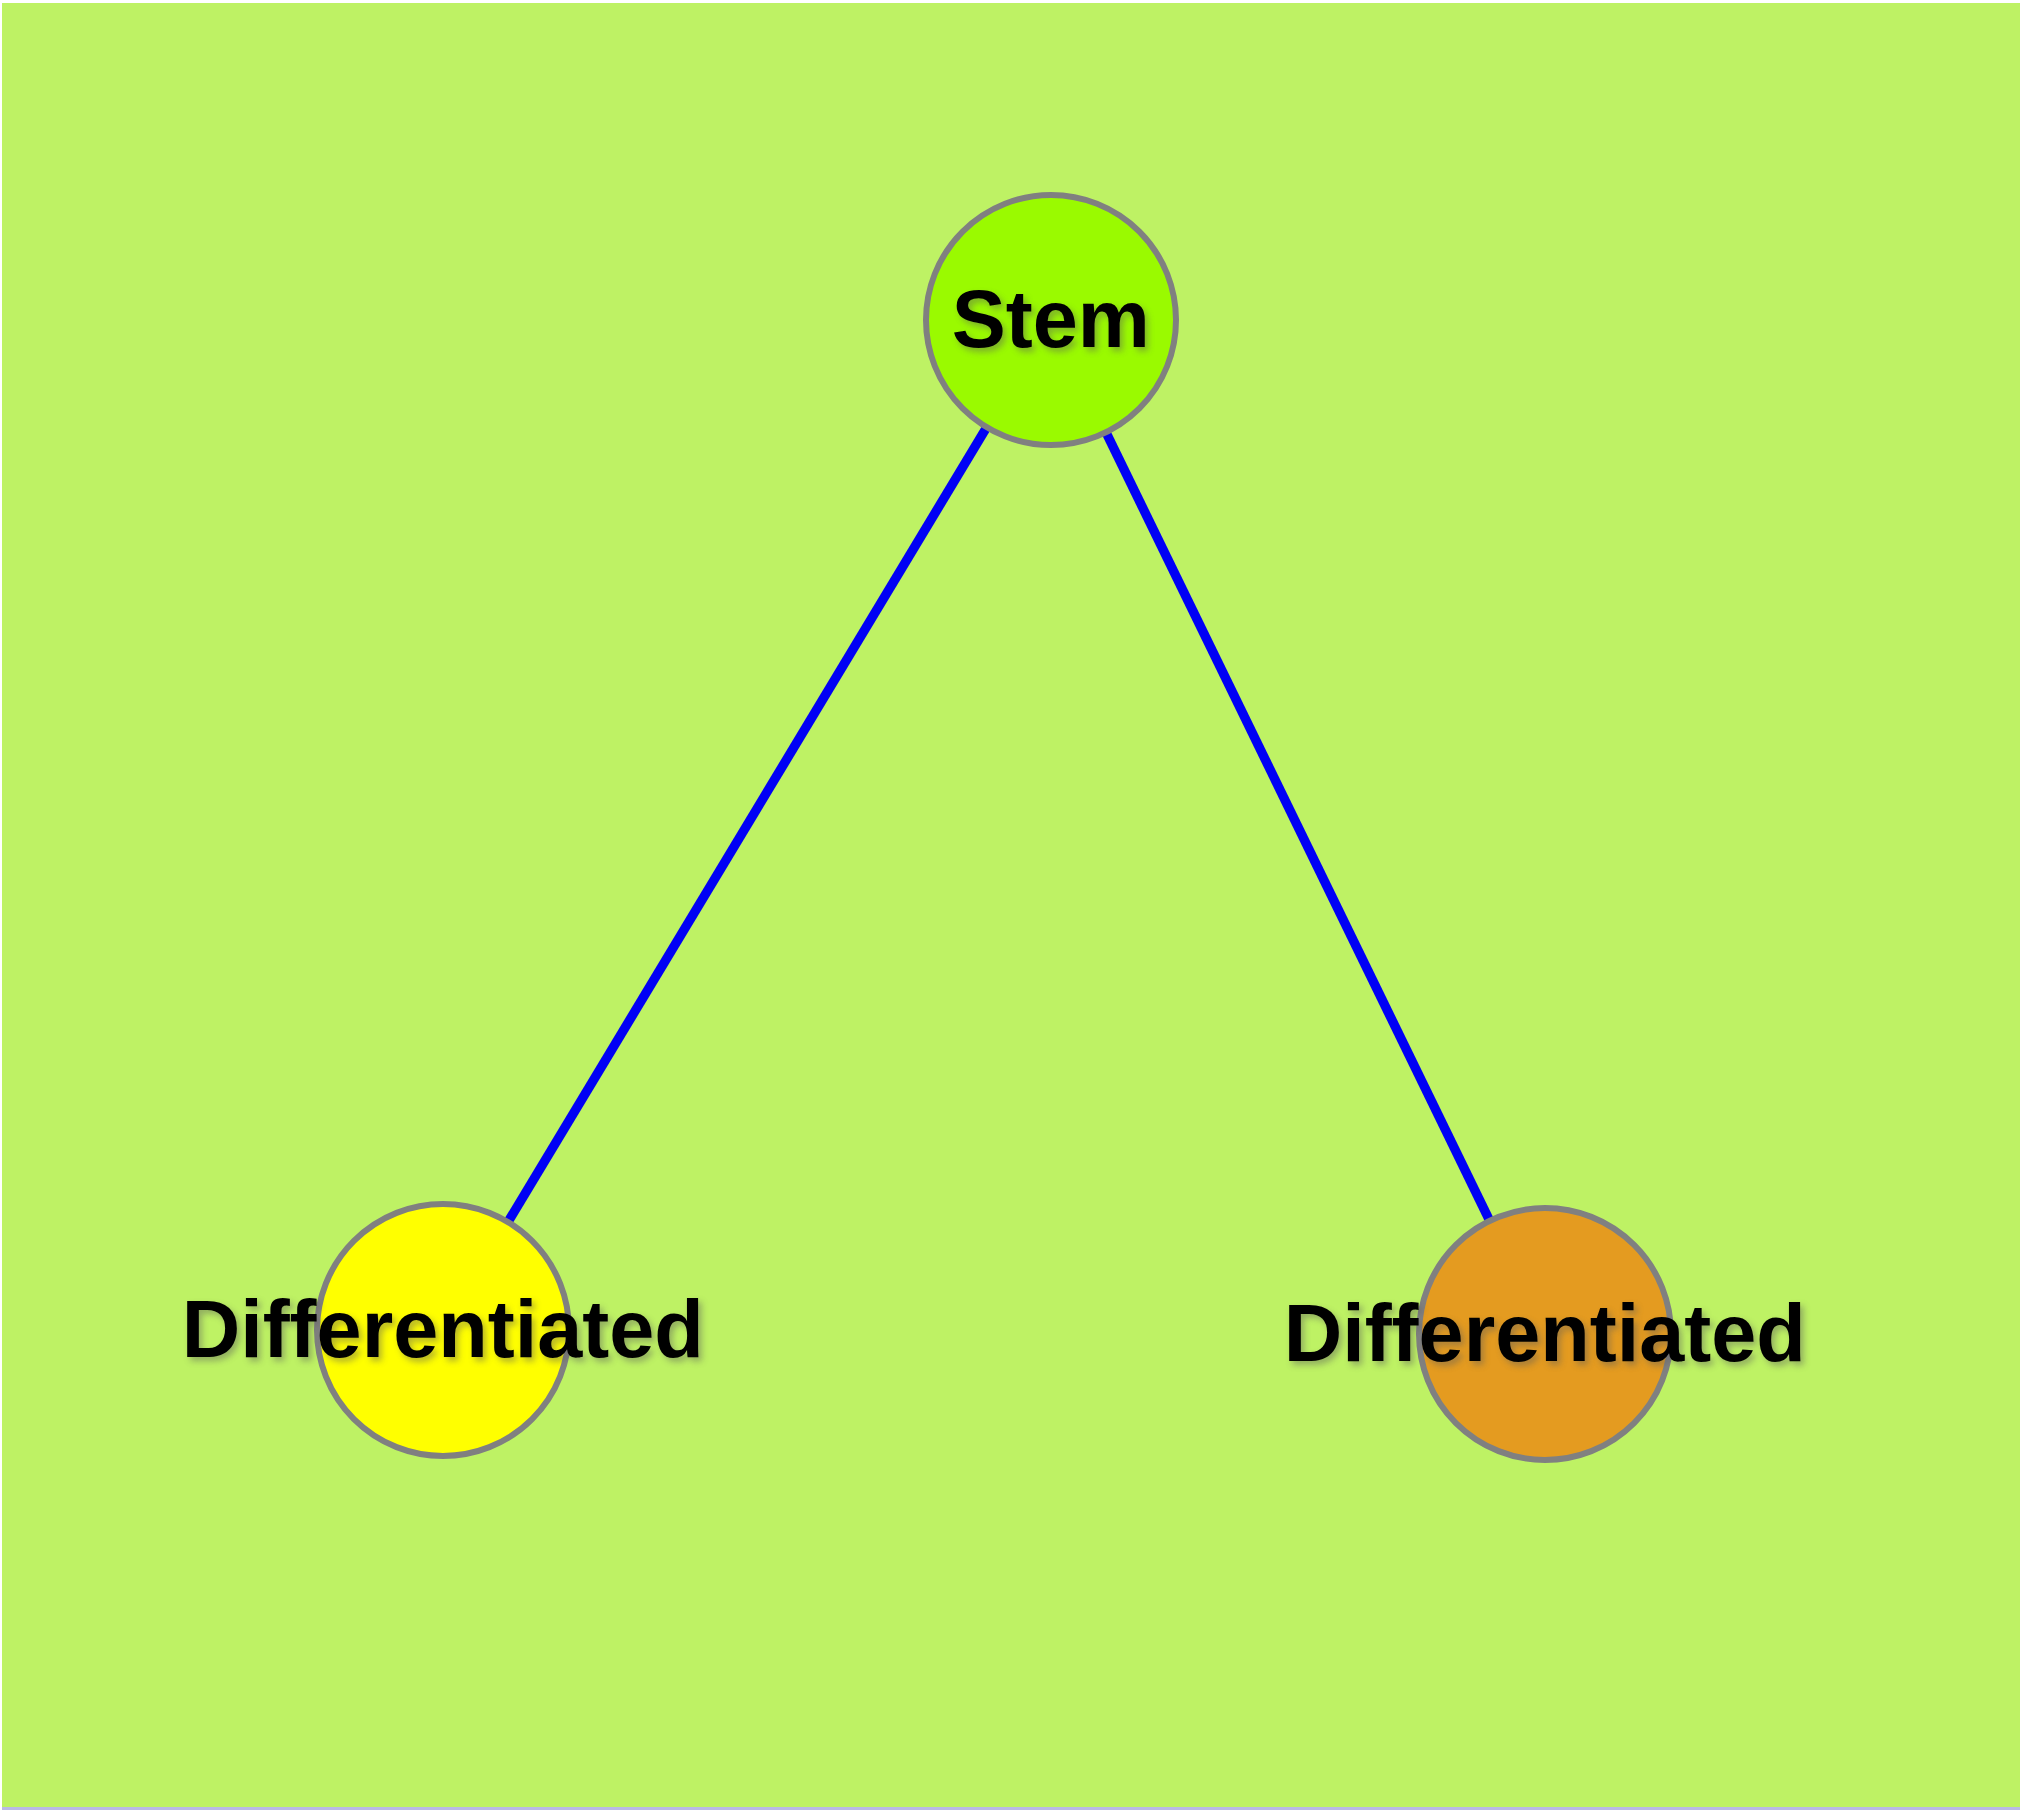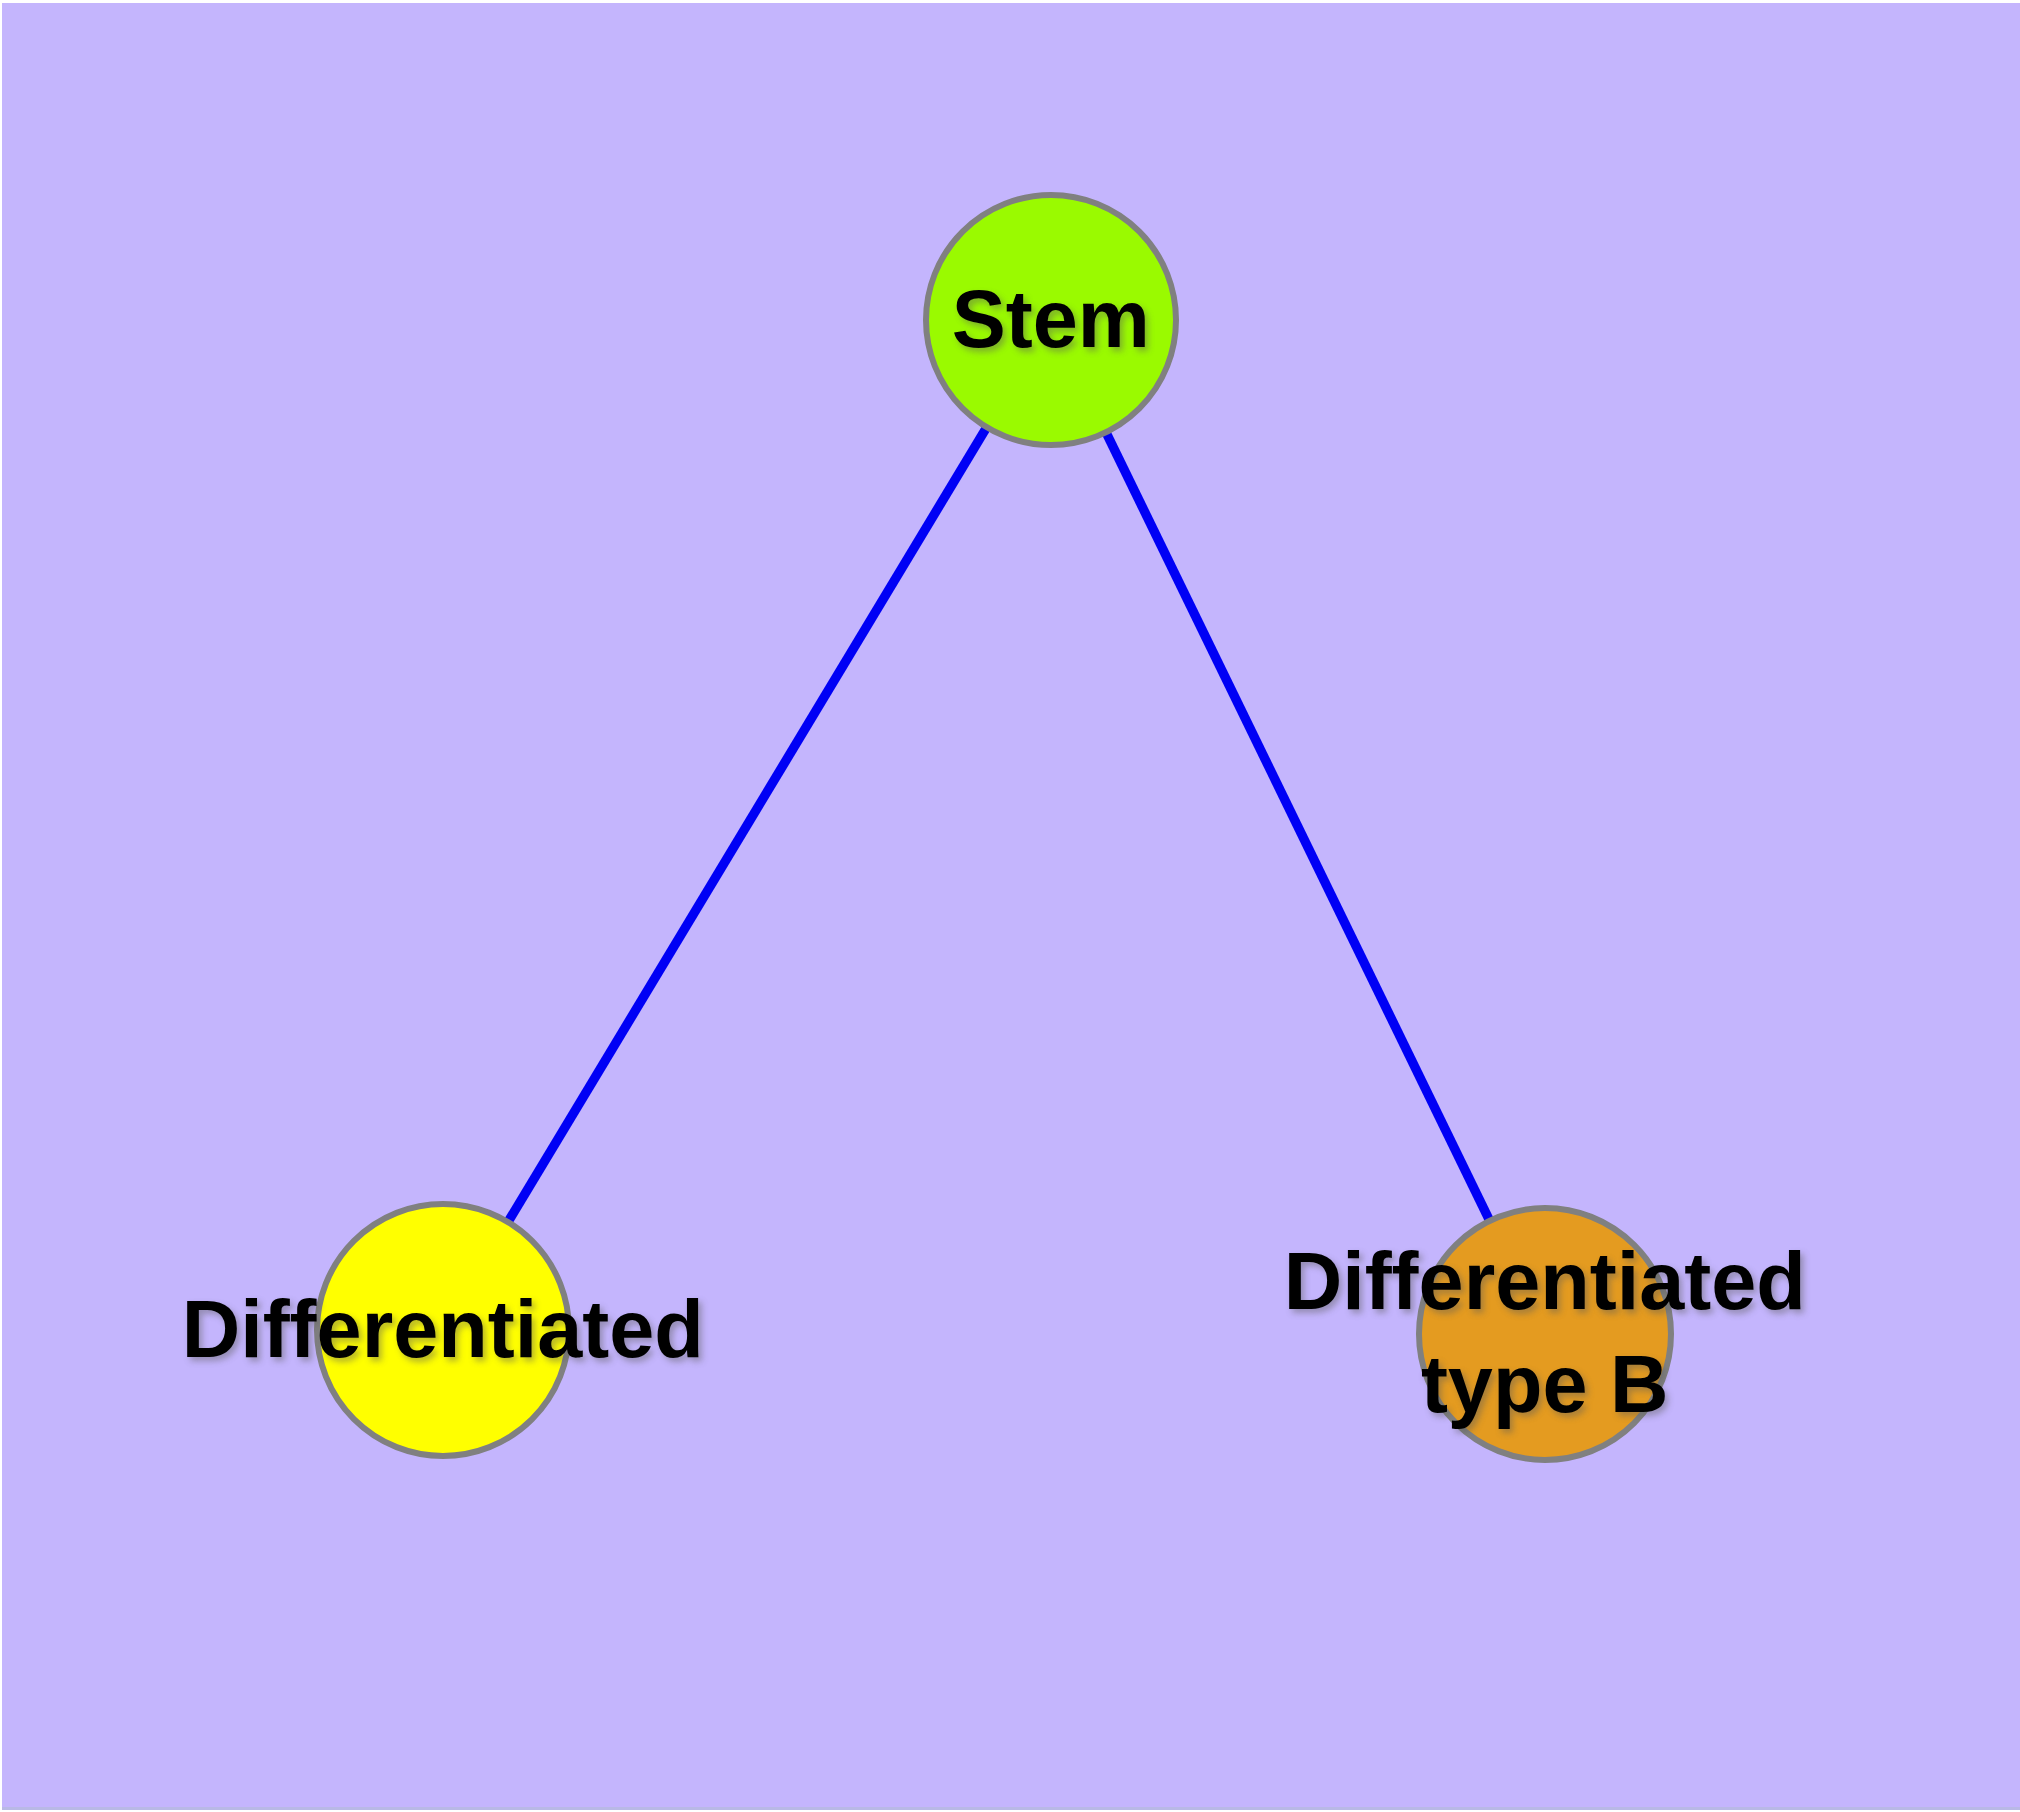--- a/index.html
+++ b/index.html
@@ -56,39 +56,38 @@
     bottom: 0;
     width: 100%;
     height: 2.5px;
     background: #b9b9e6;
     z-index: 4;
   }
 </style>
 </head>
 <body>
 
-<div id="canvas" style="background: #c4b5fd;">
+<div id="canvas" style="background: #bef264;">
 
   <svg id="edges-layer" viewBox="0 0 2382 2132" preserveAspectRatio="none">
     <line class="edge-line" x1="1238" y1="374" x2="520" y2="1566" stroke="#0000F5"></line>
     <line class="edge-line" x1="1238" y1="374" x2="1820" y2="1570" stroke="#0000F5"></line>
   </svg>
 
   <div class="node" style="left: 1049px; top: 317px; width: 256px; height: 256px; background: rgb(154, 250, 0); border-color: rgb(128, 128, 128);"></div>
   <div class="node" style="left: 441px; top: 1327px; width: 258px; height: 258px; background: rgb(255, 255, 0); border-color: rgb(128, 128, 128);"></div>
   <div class="node" style="left: 1543px; top: 1331px; width: 258px; height: 258px; background: rgb(228, 155, 32); border-color: rgb(128, 128, 128);"></div>
 
   <div class="node-label" style="left: 1049px; top: 317px; color: rgb(0, 0, 0);">
     <div>Stem</div>
   </div>
 
   <div class="node-label" style="left: 441px; top: 1327px; color: rgb(0, 0, 0);">
     <div>Differentiated</div>
   </div>
 
   <div class="node-label" style="left: 1543px; top: 1331px; color: rgb(0, 0, 0);">
     <div>Differentiated</div>
-    <div>type B</div>
   </div>
 
   <div id="bottom-edge-strip"></div>
 </div>
 
 
 </body></html>

